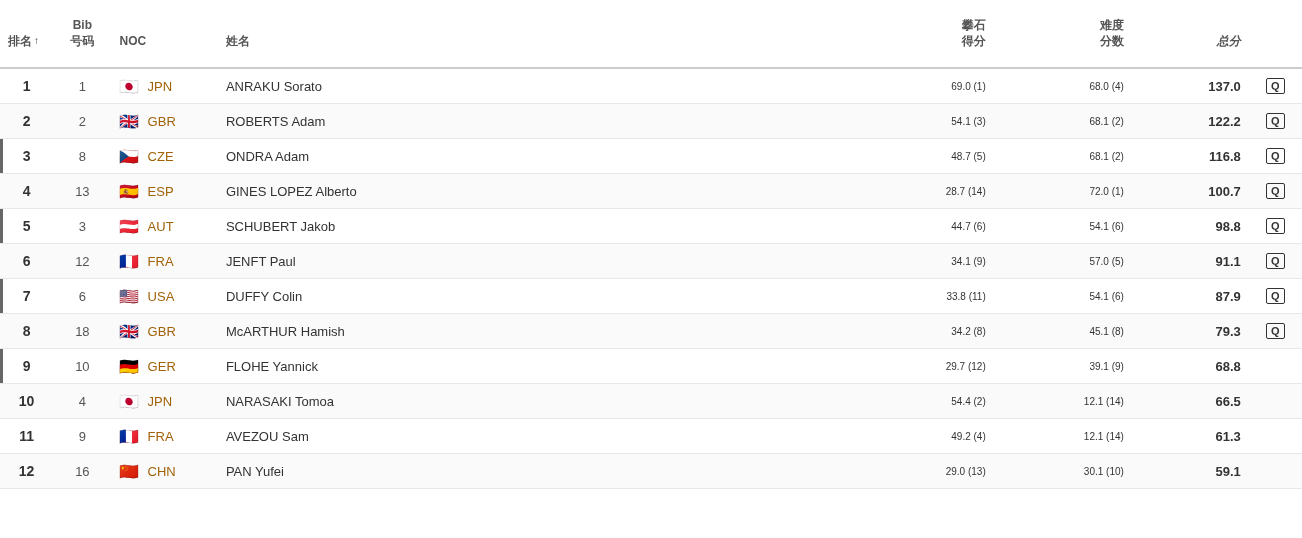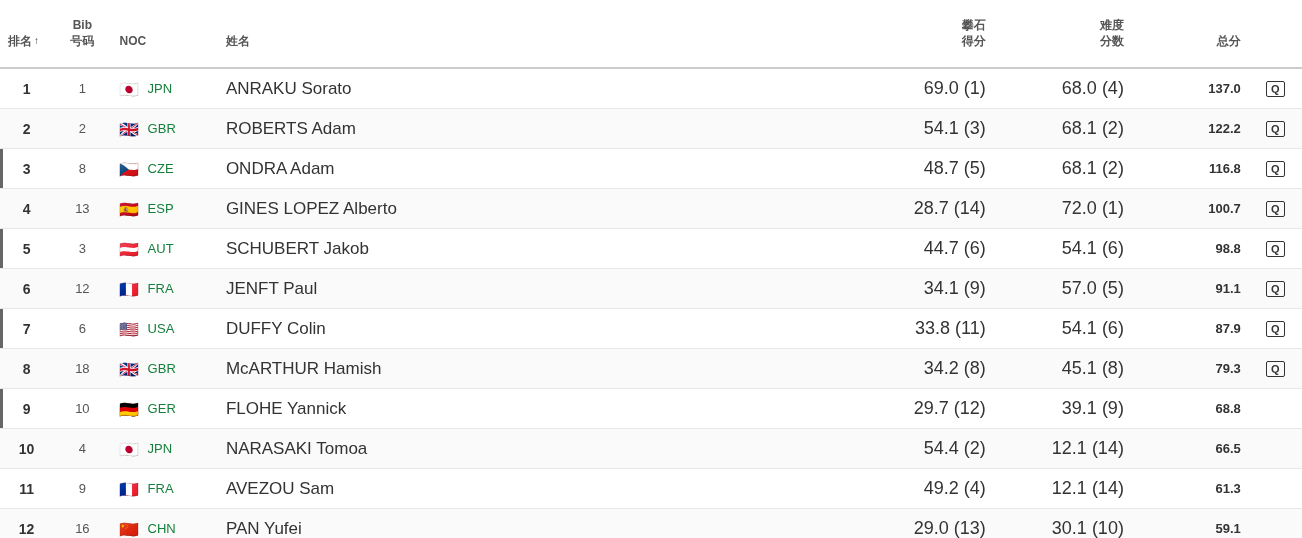--- a/index.html
+++ b/index.html
@@ -50,26 +50,26 @@
     td.bib {
       text-align: center;
       width: 55px;
       color: #555;
     }
     td.noc-cell {
       width: 100px;
     }
     td.name {
       width: 600px;
-      font-size: 17px;
+      font-size: 13px;
     }
     td.score {
       text-align: right;
       width: 130px;
-      font-size: 18px;
+      font-size: 10px;
     }
     td.total {
       text-align: right;
       width: 110px;
       font-size: 13px;
       font-weight: bold;
     }
     td.q-badge {
       text-align: center;
       width: 50px;
@@ -87,21 +87,21 @@
       display: inline-block;
       width: 20px;
       height: 14px;
       vertical-align: middle;
       margin-right: 4px;
       font-size: 16px;
       line-height: 1;
     }
     .noc-text {
       font-size: 13px;
-      color: #15803d;
+      color: #a16207;
     }
     .noc-wrapper {
       display: flex;
       align-items: center;
       gap: 4px;
     }
     .left-bar {
       position: absolute;
       left: 0;
       top: 0;
@@ -133,20 +133,21 @@
     th.name-th {
       width: 500px;
     }
     th.score-th {
       text-align: right;
       width: 130px;
     }
     th.total-th {
       text-align: right;
       width: 110px;
+      font-style: italic;
     }
     th.q-th {
       width: 50px;
     }
   </style>
 </head>
 <body>
 
 <div class="table-container">
   <table>

